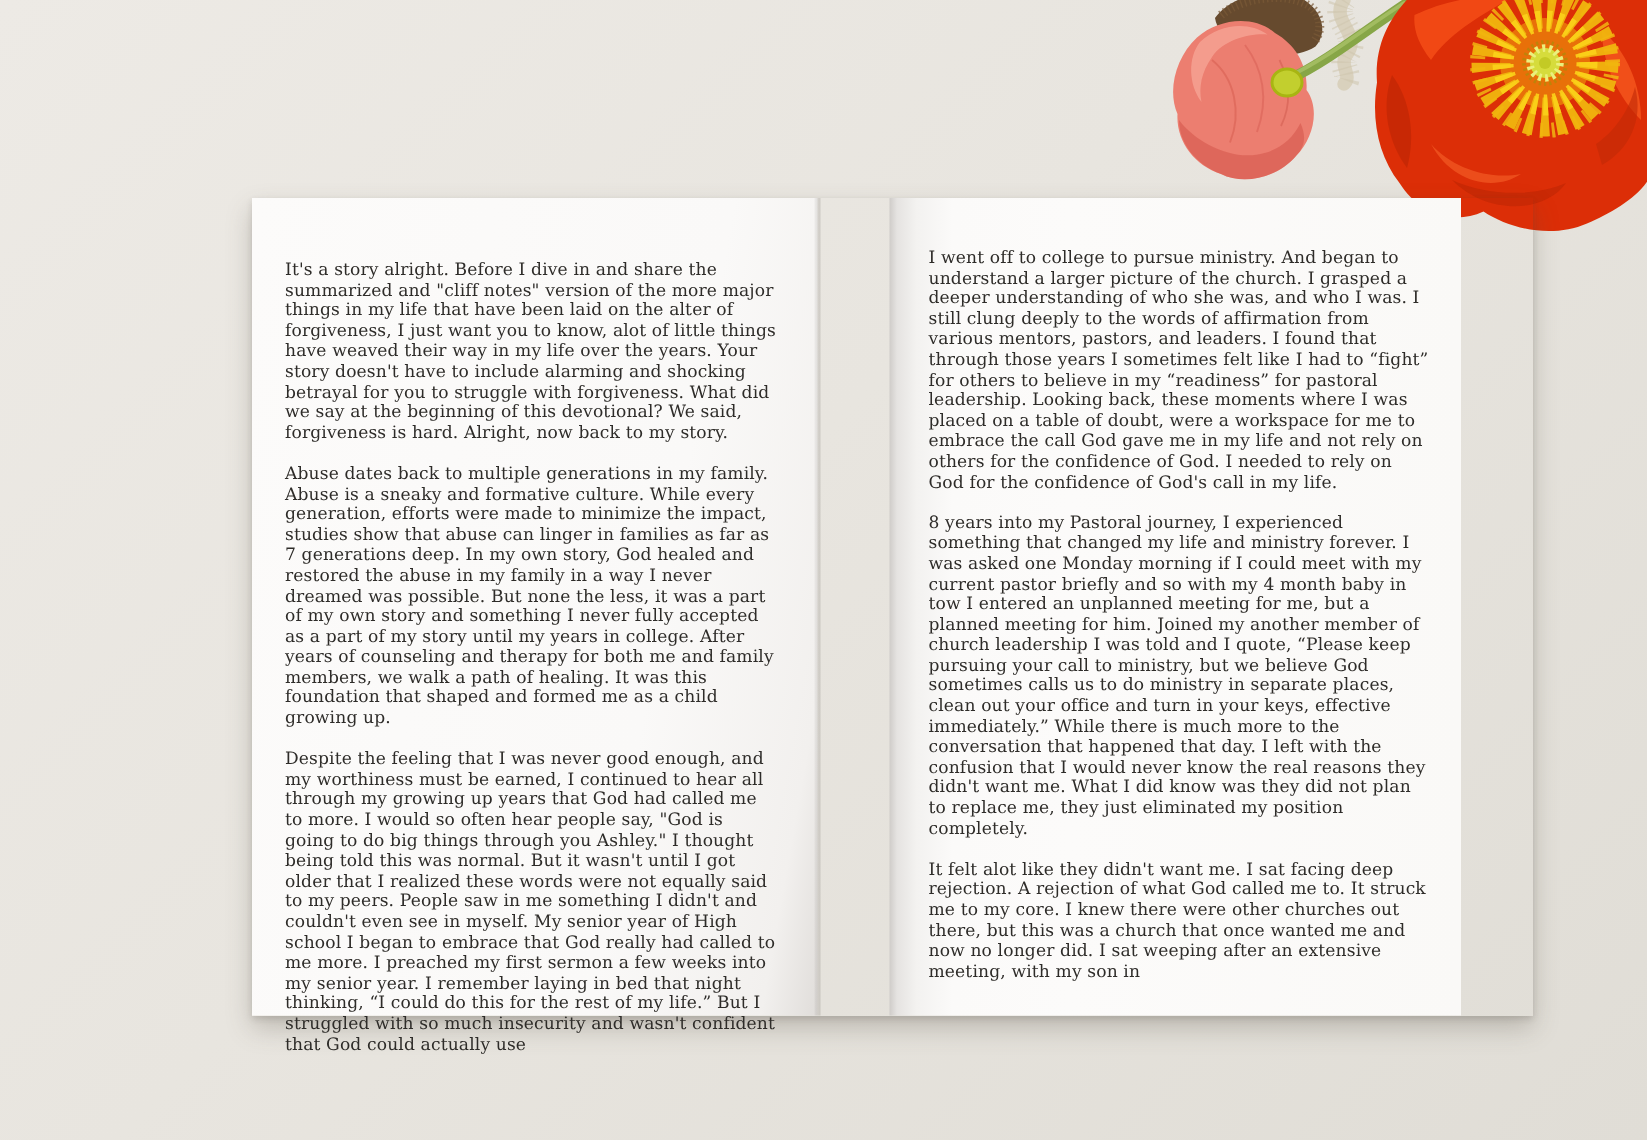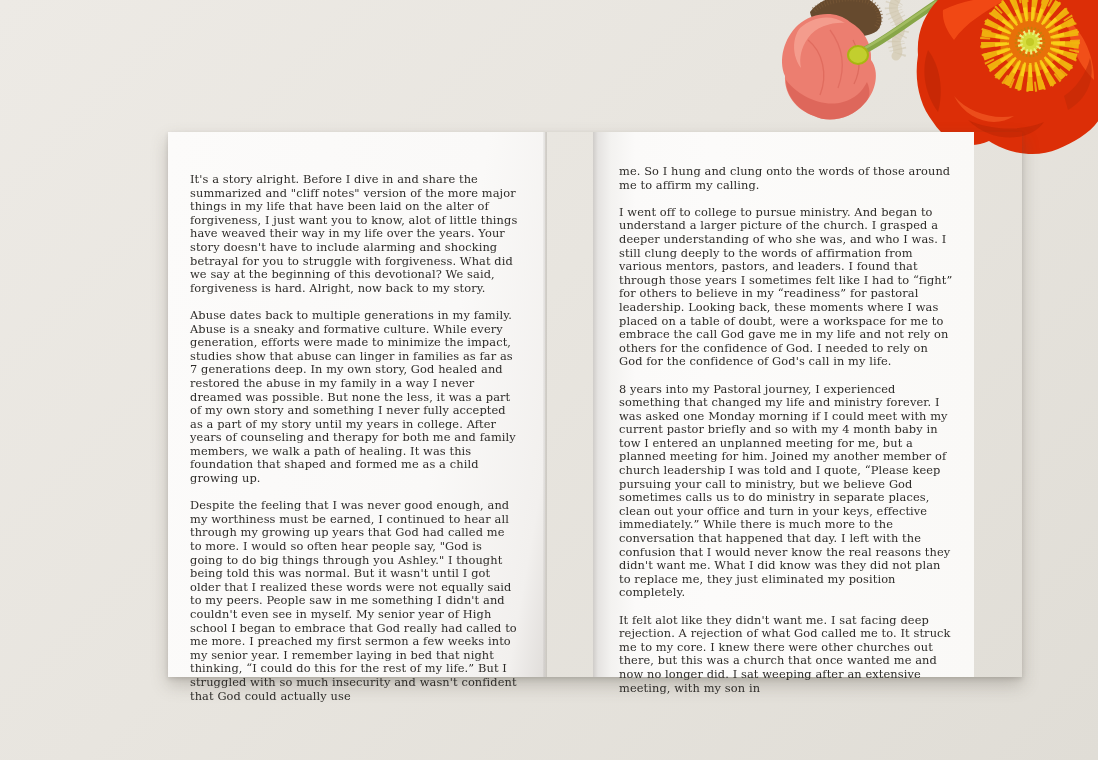--- a/index.html
+++ b/index.html
@@ -122,20 +122,19 @@
 <div class="booklet">
   <div class="page page-left">
     <div class="page-content">
       <p>It's a story alright. Before I dive in and share the summarized and "cliff notes" version of the more major things in my life that have been laid on the alter of forgiveness, I just want you to know, alot of little things have weaved their way in my life over the years. Your story doesn't have to include alarming and shocking betrayal for you to struggle with forgiveness. What did we say at the beginning of this devotional? We said, forgiveness is hard. Alright, now back to my story.</p>
       <p>Abuse dates back to multiple generations in my family. Abuse is a sneaky and formative culture. While every generation, efforts were made to minimize the impact, studies show that abuse can linger in families as far as 7 generations deep. In my own story, God healed and restored the abuse in my family in a way I never dreamed was possible. But none the less, it was a part of my own story and something I never fully accepted as a part of my story until my years in college. After years of counseling and therapy for both me and family members, we walk a path of healing. It was this foundation that shaped and formed me as a child growing up.</p>
       <p>Despite the feeling that I was never good enough, and my worthiness must be earned, I continued to hear all through my growing up years that God had called me to more. I would so often hear people say, "God is going to do big things through you Ashley." I thought being told this was normal. But it wasn't until I got older that I realized these words were not equally said to my peers. People saw in me something I didn't and couldn't even see in myself. My senior year of High school I began to embrace that God really had called to me more. I preached my first sermon a few weeks into my senior year. I remember laying in bed that night thinking, “I could do this for the rest of my life.” But I struggled with so much insecurity and wasn't confident that God could actually use</p>
     </div>
   </div>
   <div class="page page-right">
     <div class="page-content">
-      <p>me. So I hung and clung onto the words of those around me to affirm my calling.</p>
       <p>I went off to college to pursue ministry. And began to understand a larger picture of the church. I grasped a deeper understanding of who she was, and who I was. I still clung deeply to the words of affirmation from various mentors, pastors, and leaders. I found that through those years I sometimes felt like I had to “fight” for others to believe in my “readiness” for pastoral leadership. Looking back, these moments where I was placed on a table of doubt, were a workspace for me to embrace the call God gave me in my life and not rely on others for the confidence of God. I needed to rely on God for the confidence of God's call in my life.</p>
       <p>8 years into my Pastoral journey, I experienced something that changed my life and ministry forever. I was asked one Monday morning if I could meet with my current pastor briefly and so with my 4 month baby in tow I entered an unplanned meeting for me, but a planned meeting for him. Joined my another member of church leadership I was told and I quote, “Please keep pursuing your call to ministry, but we believe God sometimes calls us to do ministry in separate places, clean out your office and turn in your keys, effective immediately.” While there is much more to the conversation that happened that day. I left with the confusion that I would never know the real reasons they didn't want me. What I did know was they did not plan to replace me, they just eliminated my position completely.</p>
       <p>It felt alot like they didn't want me. I sat facing deep rejection. A rejection of what God called me to. It struck me to my core. I knew there were other churches out there, but this was a church that once wanted me and now no longer did. I sat weeping after an extensive meeting, with my son in</p>
     </div>
   </div>
   <div class="fold-crease"></div>
 </div>
 
 </body></html>

